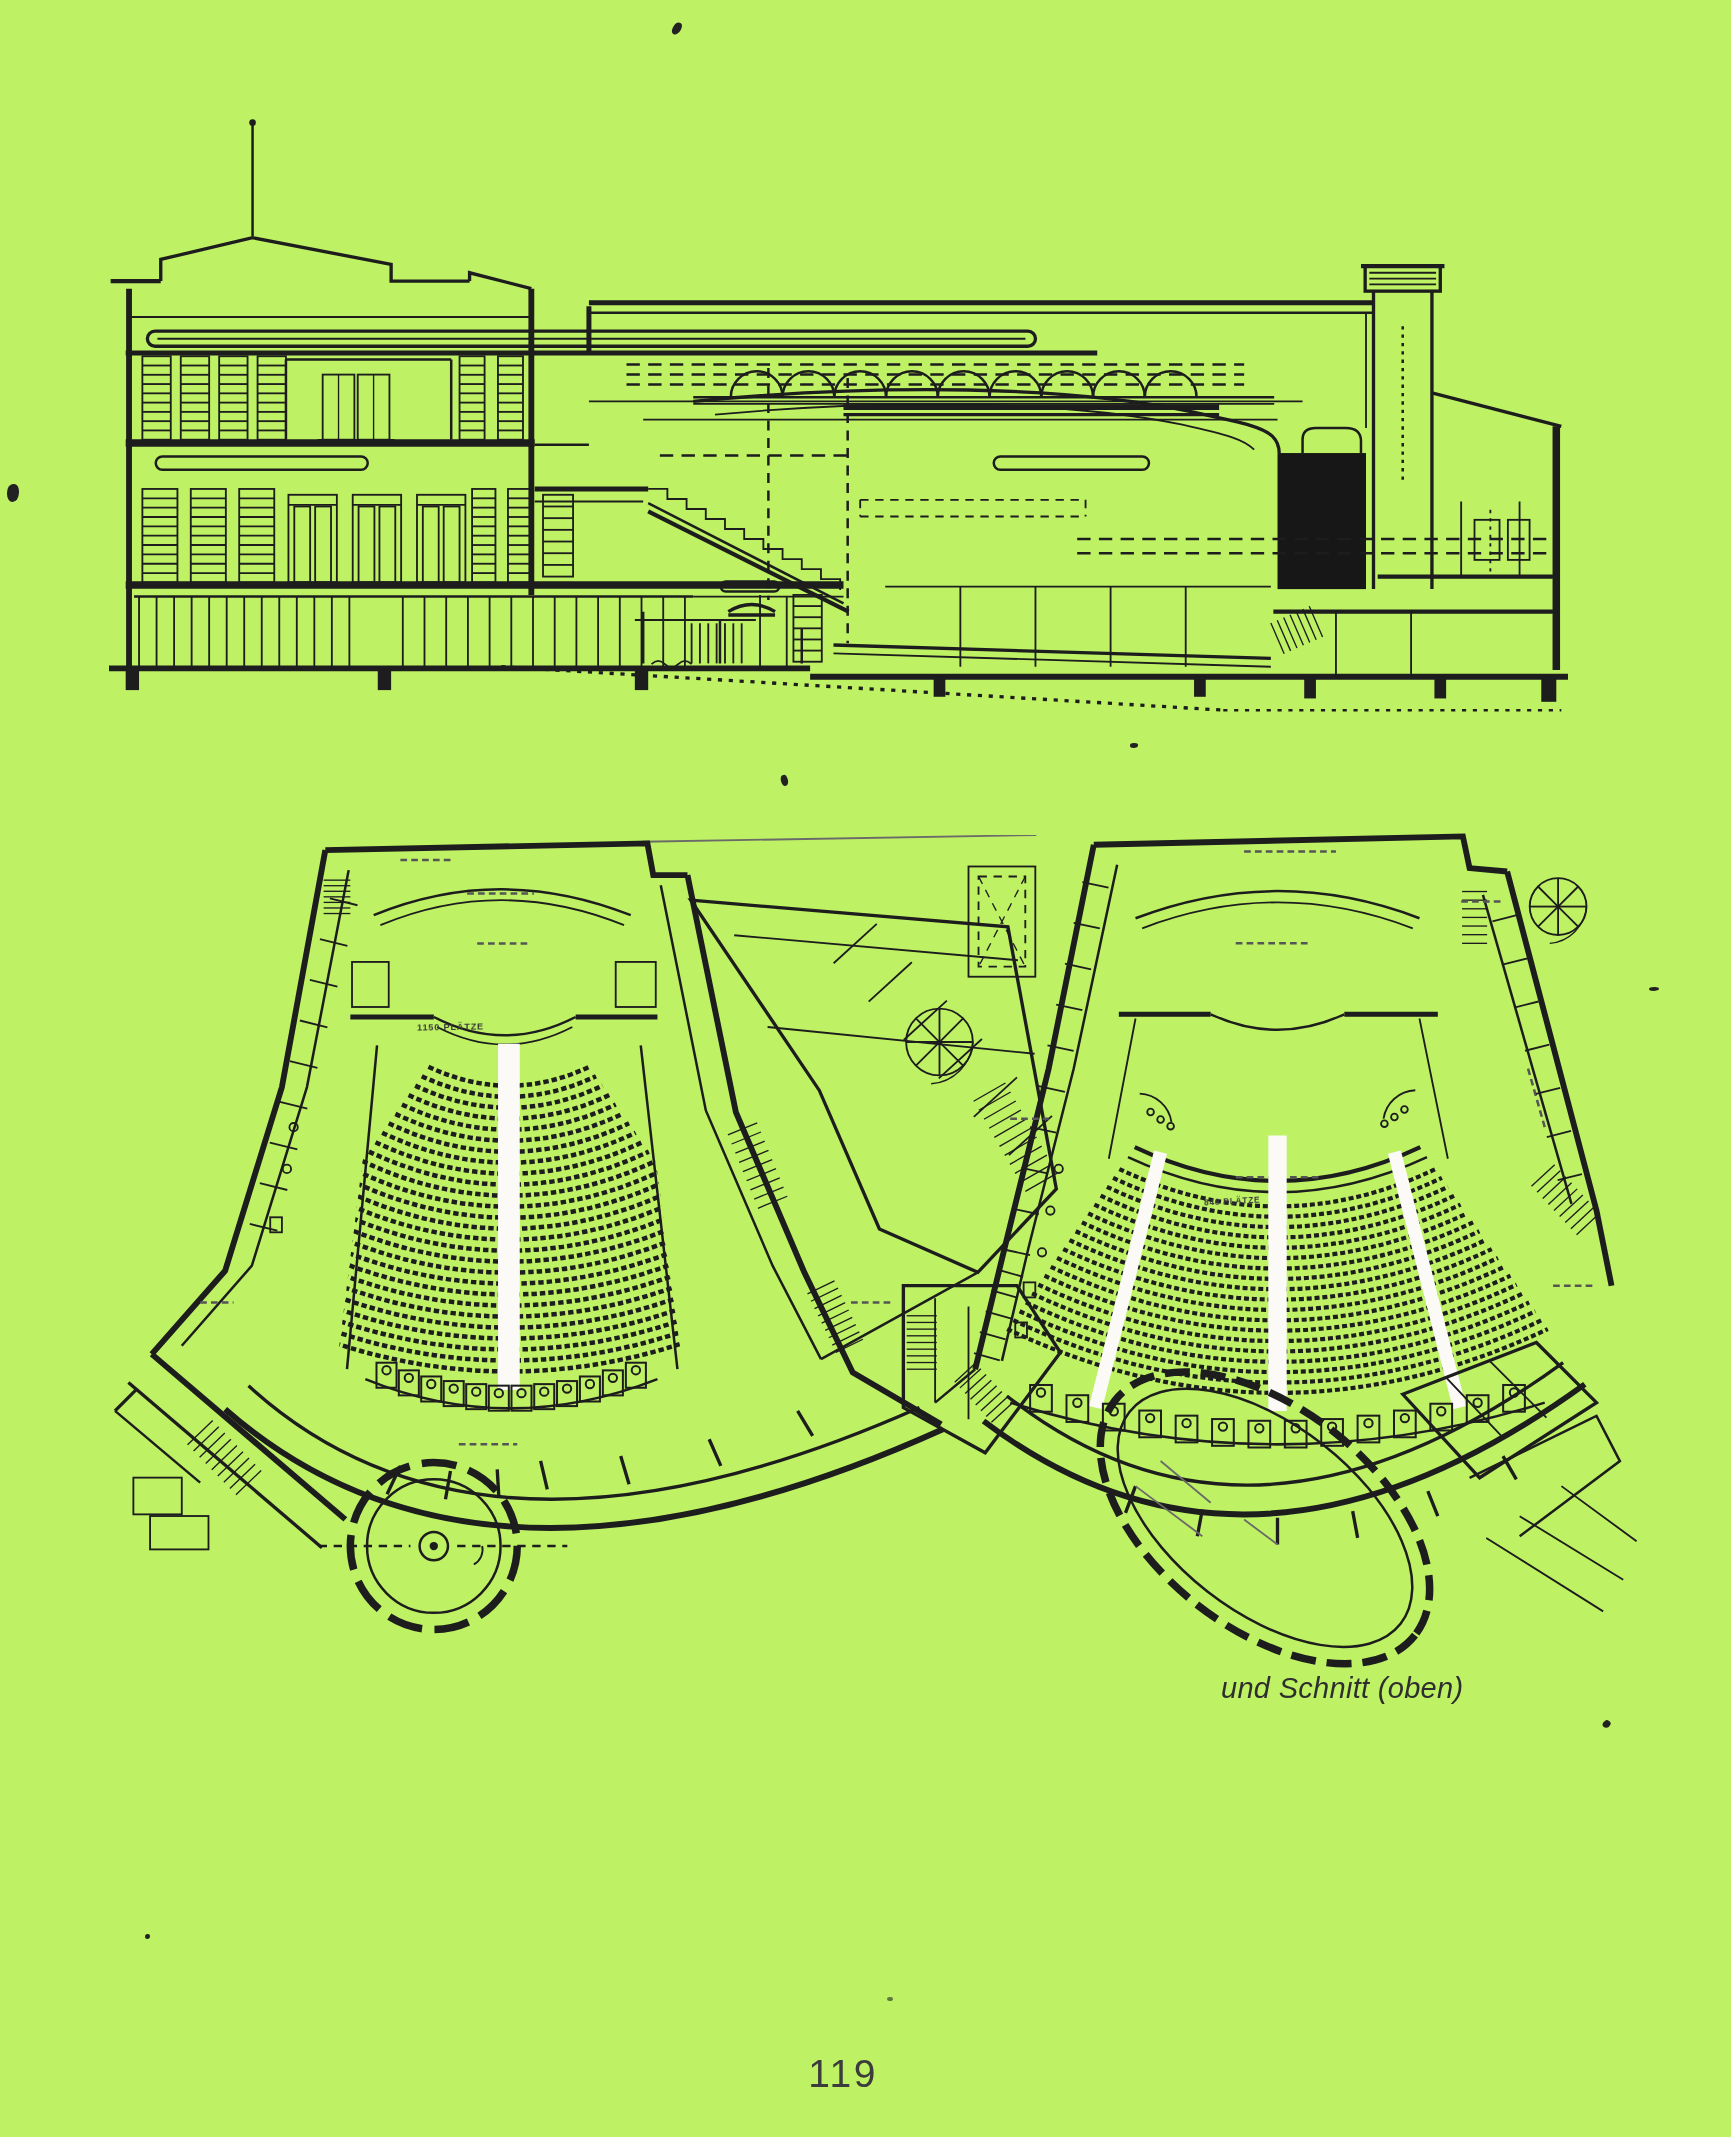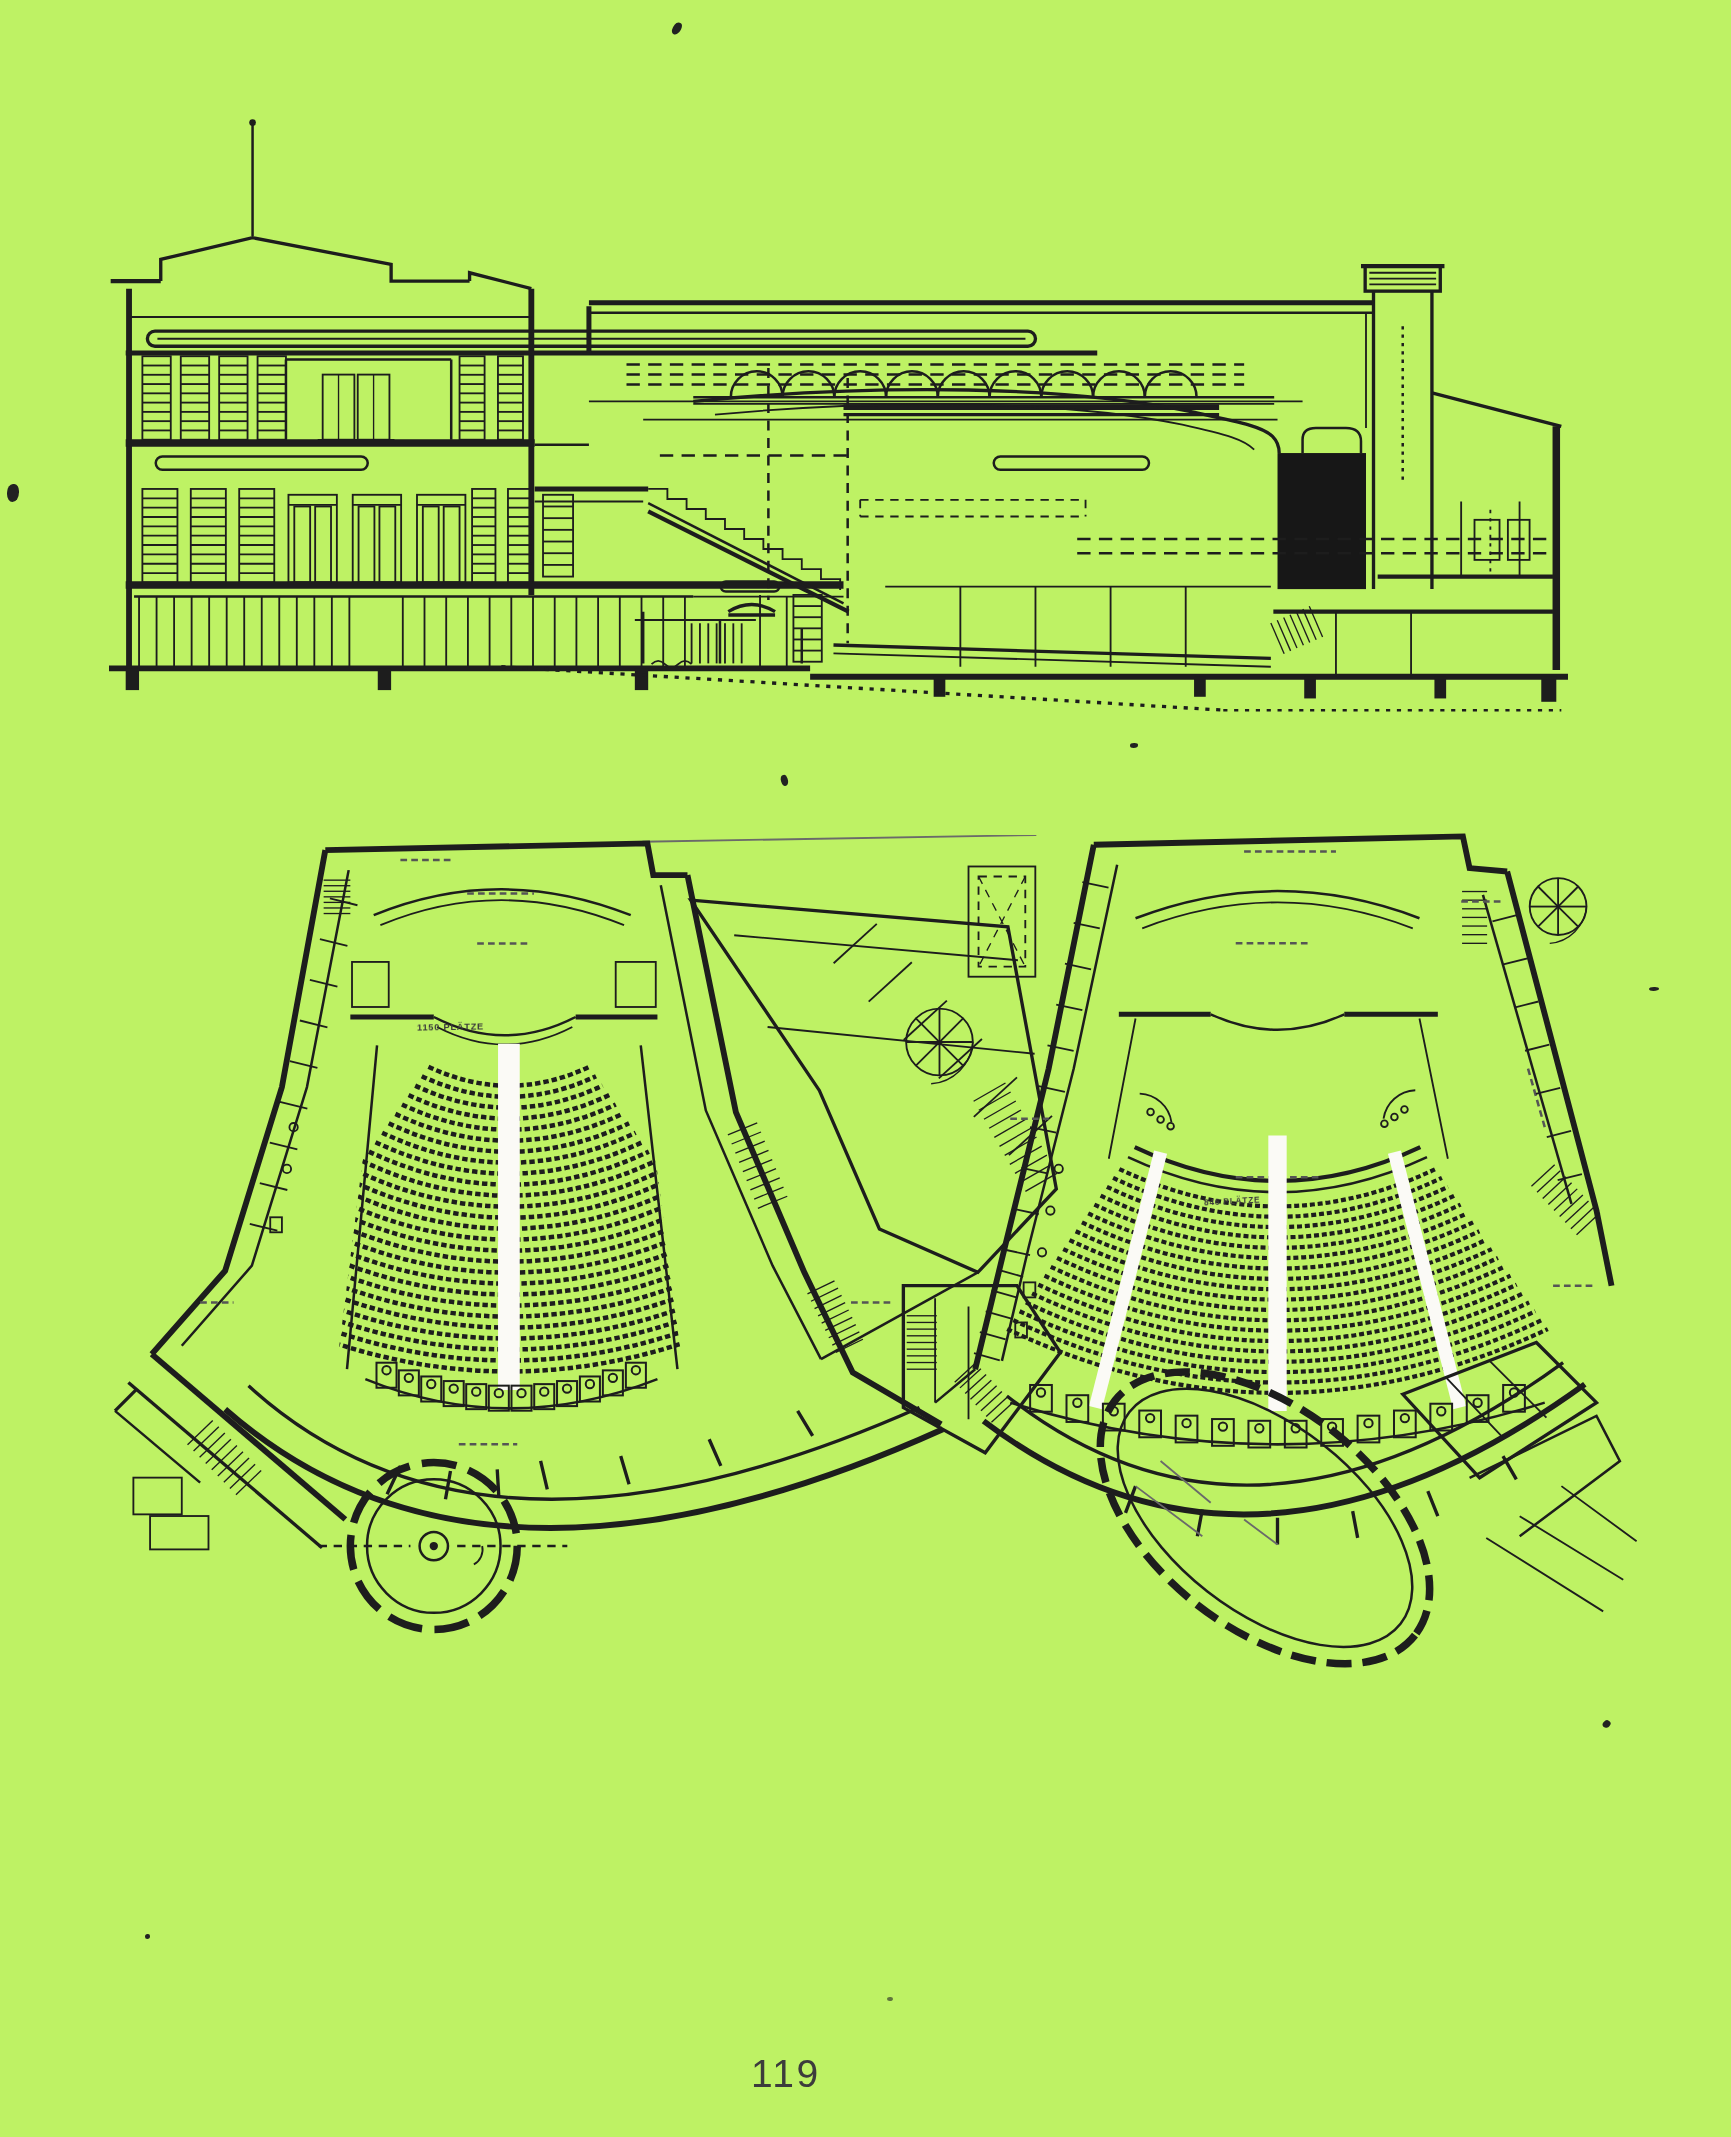--- a/index.html
+++ b/index.html
@@ -12,21 +12,21 @@
   .d1{stroke-dasharray:12 9}.d2{stroke-dasharray:16 10}.d3{stroke-dasharray:5 8}.d4{stroke-dasharray:4 6}
   .dd{stroke-dasharray:10 8}.dw{stroke-dasharray:42 15}.dov{stroke-dasharray:30 13}
   .fil{fill:#1d1d1d;stroke:none}.blk{fill:#171717;stroke:none}
   .gry{stroke:#6a6a6a}.ann{stroke:#555;stroke-width:3;stroke-dasharray:8 5}
   .sr{stroke:#262626;stroke-width:5.4;stroke-dasharray:6.5 3.6}
   .sr2{stroke:#2b2b2b;stroke-width:5;stroke-dasharray:6 3.4}
   .wl{stroke:#fbfaf6}
   .lg{stroke-width:2.4}
   .caption{position:absolute;left:1221px;top:1670px;width:451px;color:#2e2e2e;
     font-style:italic;font-size:29px;line-height:37px;letter-spacing:0.3px;}
-  .pagenum{position:absolute;left:751px;top:2052px;width:184px;
+  .pagenum{position:absolute;left:751px;top:2052px;width:184px;text-align:center;
     color:#3c3c3c;font-size:39px;letter-spacing:2.5px;}
   .seatlabel{position:absolute;color:#3a3a3a;font-weight:bold;white-space:nowrap;
     filter:blur(0.3px);letter-spacing:0.8px;}
   #lbl-parkett{left:417px;top:1022px;font-size:9.2px;transform:rotate(-1deg);}
   #lbl-rang{left:1204px;top:1196px;font-size:8.3px;transform:rotate(-3deg);}
   .speck{position:absolute;background:#222;border-radius:50% 40% 55% 45%;}
 </style>
 </head>
 <body>
 
@@ -719,20 +719,21 @@
       <rect x="166" y="556" width="14" height="18"></rect>
         <rect x="156" y="604" width="14" height="18"></rect>
       <path class="ann" d="M150 360 H196 M690 100 H740"></path>
     </g>
   </svg>
 
   <div class="seatlabel" id="lbl-parkett">1150 PLÄTZE</div>
   <div class="seatlabel" id="lbl-rang">846 PLÄTZE</div>
 
   <div class="caption">
+    <div>und Schnitt (oben)</div>
   </div>
 
   <div class="pagenum">119</div>
 
   <div class="speck" style="left:673px;top:22px;width:7.5px;height:12.5px;transform:rotate(28deg)"></div>
   <div class="speck" style="left:6.7px;top:484px;width:12.5px;height:18.4px"></div>
   <div class="speck" style="left:781px;top:775px;width:6.7px;height:11px;transform:rotate(-20deg)"></div>
   <div class="speck" style="left:1130px;top:743px;width:8.3px;height:5px"></div>
   <div class="speck" style="left:1649px;top:987px;width:10px;height:4.2px"></div>
   <div class="speck" style="left:145px;top:1934px;width:5px;height:5px"></div>

